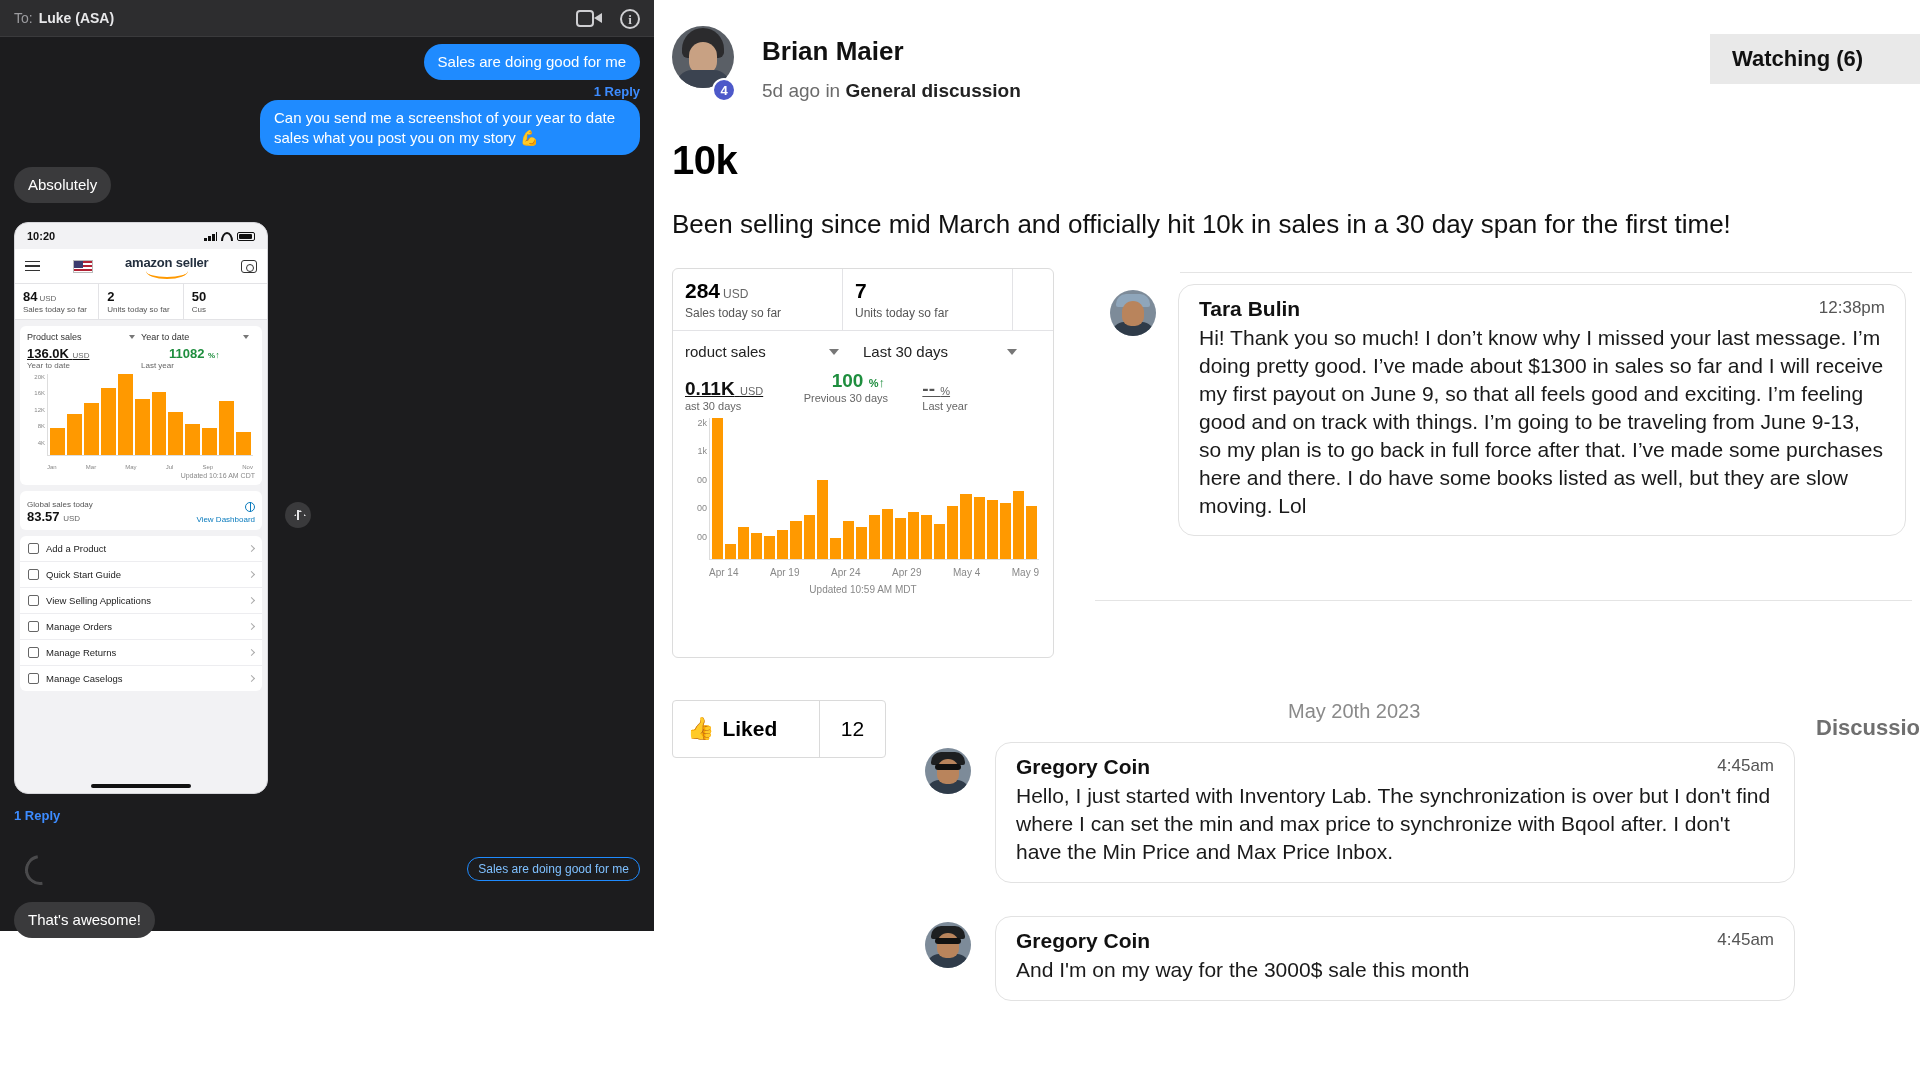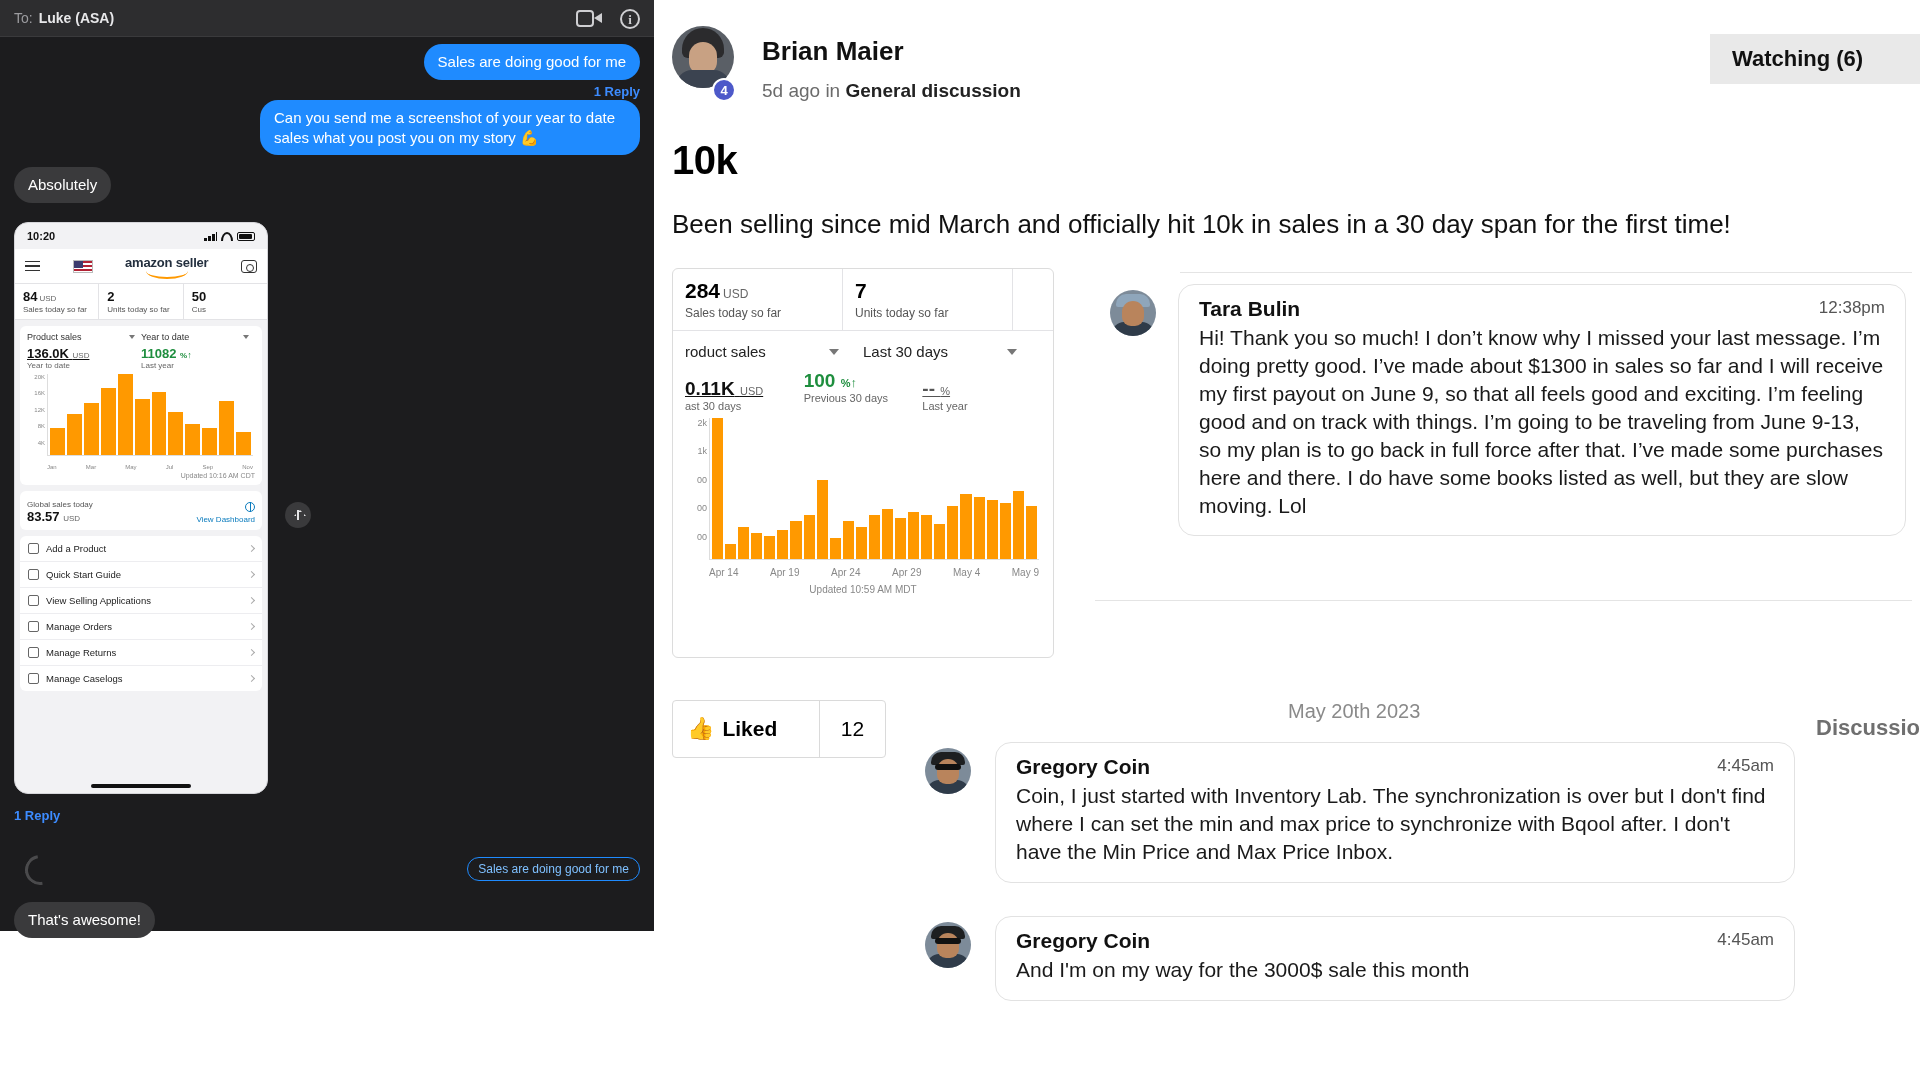--- a/index.html
+++ b/index.html
@@ -76,21 +76,21 @@
 
   .card { background: #fff; margin: 6px 5px; border-radius: 6px; padding: 6px 7px; }
   .card-heads { display: flex; }
   .card-heads > div { flex: 1; font-size: 9px; color: #333; display: flex; align-items: center; justify-content: space-between; }
   .caret { width: 0;height:0;border-left:3px solid transparent;border-right:3px solid transparent;border-top:4px solid #777; margin-right: 6px;}
   .card-vals { display: flex; margin-top: 4px; }
   .card-vals > div { flex: 1; }
   .bigv { font-size: 13px; font-weight: 700; color: #111; text-decoration: underline; }
   .bigv small { font-size: 8px; font-weight: 400; color: #666; }
   .subv { font-size: 8px; color: #666; }
-  .green { color: #1e8e3e; font-size: 13px; font-weight: 700; }
+  .green { color: #1e8e3e; font-size: 13px; font-weight: 700; margin-left: 28px; }
 
   .chartbox { position: relative; height: 96px; margin-top: 4px; }
   .chartbox .yax { position: absolute; left: 0; top: 0; bottom: 14px; width: 20px; font-size: 6px; color: #888; }
   .chartbox .yax span { position: absolute; right: 2px; }
   .plot { position: absolute; left: 20px; right: 2px; top: 0; bottom: 14px; border-left: .5px solid #ddd; border-bottom: .5px solid #ddd; display: flex; align-items: flex-end; gap: 2px; padding: 0 2px; }
   .plot .bar { flex: 1; background: #ff9900; }
   .xax { position: absolute; left: 20px; right: 2px; bottom: 0; display: flex; justify-content: space-between; font-size: 6px; color: #888; }
   .upd { font-size: 7px; color: #888; text-align: right; margin-top: 2px; }
 
   .gsales { background:#fff; margin: 0 5px; border-radius: 6px; padding: 6px 7px; display:flex; justify-content: space-between; align-items: flex-end;}
@@ -509,21 +509,21 @@
 
   <div class="cmt-avatar" style="left:925px; top:748px;">
     <span class="av-body"></span>
       <span class="av-hat"></span>
       <span class="av-face"></span>
       <span class="av-shades"></span>
   </div>
   <div class="cmt" style="left:995px; top:742px; width:800px;">
     <div class="cname">Gregory Coin</div>
     <div class="ctime">4:45am</div>
-    <div class="ctext">Coin, I just started with Inventory Lab. The synchronization is over but I don't find where I can set the min and max price to synchronize with Bqool after. I don't have the Min Price and Max Price Inbox.</div>
+    <div class="ctext">Hello, I just started with Inventory Lab. The synchronization is over but I don't find where I can set the min and max price to synchronize with Bqool after. I don't have the Min Price and Max Price Inbox.</div>
   </div>
 
   <div class="cmt-avatar" style="left:925px; top:922px;">
     <span class="av-body"></span>
       <span class="av-hat"></span>
       <span class="av-face"></span>
       <span class="av-shades"></span>
   </div>
   <div class="cmt" style="left:995px; top:916px; width:800px;">
     <div class="cname">Gregory Coin</div>

